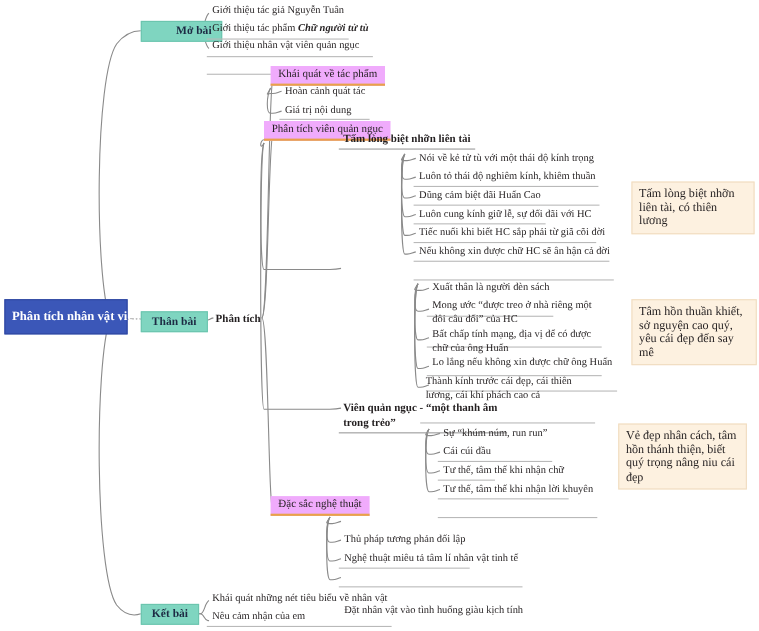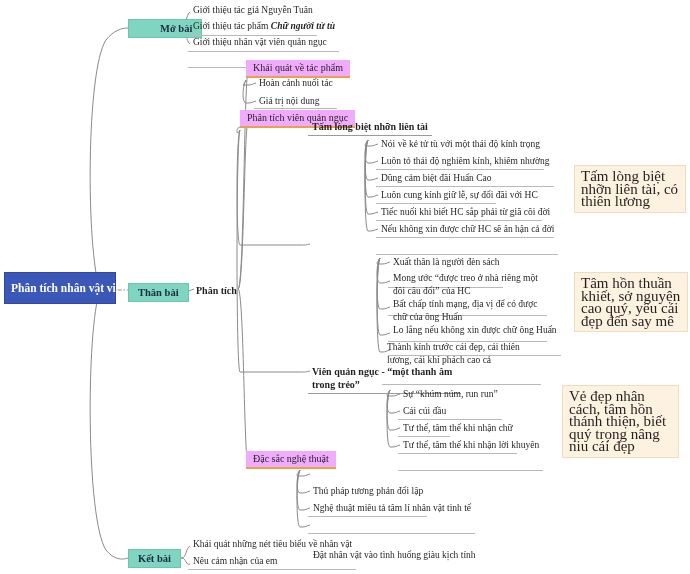--- a/index.html
+++ b/index.html
@@ -74,21 +74,21 @@
     border-bottom:1px solid #b9b9b9;
     white-space:normal;
   }
   .leaf.nowrap{white-space:nowrap;}
   .leaf i{font-style:italic;font-weight:bold;}
   
   .note{
     background:#fdf1e0;
     border:1px solid #f0dcc0;
     color:#231f20;
-    font-size:15px;
+    font-size:11px;
     line-height:12.5px;
     padding:4px 6px;
     white-space:normal;
   }
 </style>
 </head>
 <body>
 
 <div id="map">
 
@@ -151,28 +151,28 @@
 
   <div class="node chip-teal" style="left:128px;top:19px;padding-left:31px;">Mở bài</div>
   <div class="node leaf nowrap" style="left:188px;top:3px;">Giới thiệu tác giả Nguyễn Tuân</div>
   <div class="node leaf nowrap" style="left:188px;top:19px;"><span>Giới thiệu tác phẩm </span><i>Chữ người tử tù</i></div>
   <div class="node leaf nowrap" style="left:188px;top:35px;">Giới thiệu nhân vật viên quản ngục</div>
 
   <div class="node chip-teal" style="left:128px;top:283px;">Thân bài</div>
   <div class="node plain-bold" style="left:192px;top:283px;">Phân tích</div>
 
   <div class="node chip-orange" style="left:246px;top:60px;">Khái quát về tác phẩm</div>
-  <div class="node leaf nowrap" style="left:254px;top:76px;">Hoàn cảnh nuối tác</div>
+  <div class="node leaf nowrap" style="left:254px;top:76px;">Hoàn cảnh quát tác</div>
   <div class="node leaf nowrap" style="left:254px;top:94px;">Giá trị nội dung</div>
 
   <div class="node chip-orange" style="left:240px;top:110px;">Phân tích viên quản ngục</div>
 
   <div class="node head-underline" style="left:308px;top:119px;">Tấm lòng biệt nhỡn liên tài</div>
   <div class="node leaf nowrap" style="left:376px;top:137px;">Nói về kẻ tử tù với một thái độ kính trọng</div>
-  <div class="node leaf nowrap" style="left:376px;top:154px;">Luôn tỏ thái độ nghiêm kính, khiêm nhường</div>
+  <div class="node leaf nowrap" style="left:376px;top:154px;">Luôn tỏ thái độ nghiêm kính, khiêm thuần</div>
   <div class="node leaf nowrap" style="left:376px;top:171px;">Dũng cảm biệt đãi Huấn Cao</div>
   <div class="node leaf nowrap" style="left:376px;top:188px;">Luôn cung kính giữ lễ, sự đối đãi với HC</div>
   <div class="node leaf nowrap" style="left:376px;top:205px;">Tiếc nuối khi biết HC sắp phải từ giã cõi đời</div>
   <div class="node leaf nowrap" style="left:376px;top:222px;">Nếu không xin được chữ HC sẽ ân hận cả đời</div>
   <div class="node note" style="left:574px;top:165px;width:98px;">Tấm lòng biệt nhỡn liên tài, có thiên lương</div>
 
   <div class="node leaf nowrap" style="left:388px;top:255px;">Xuất thân là người đèn sách</div>
   <div class="node leaf" style="left:388px;top:271px;width:150px;">Mong ước “được treo ở nhà riêng một đôi câu đối” của HC</div>
   <div class="node leaf" style="left:388px;top:297px;width:150px;">Bất chấp tính mạng, địa vị để có được chữ của ông Huấn</div>
   <div class="node leaf nowrap" style="left:388px;top:323px;">Lo lắng nếu không xin được chữ ông Huấn</div>

